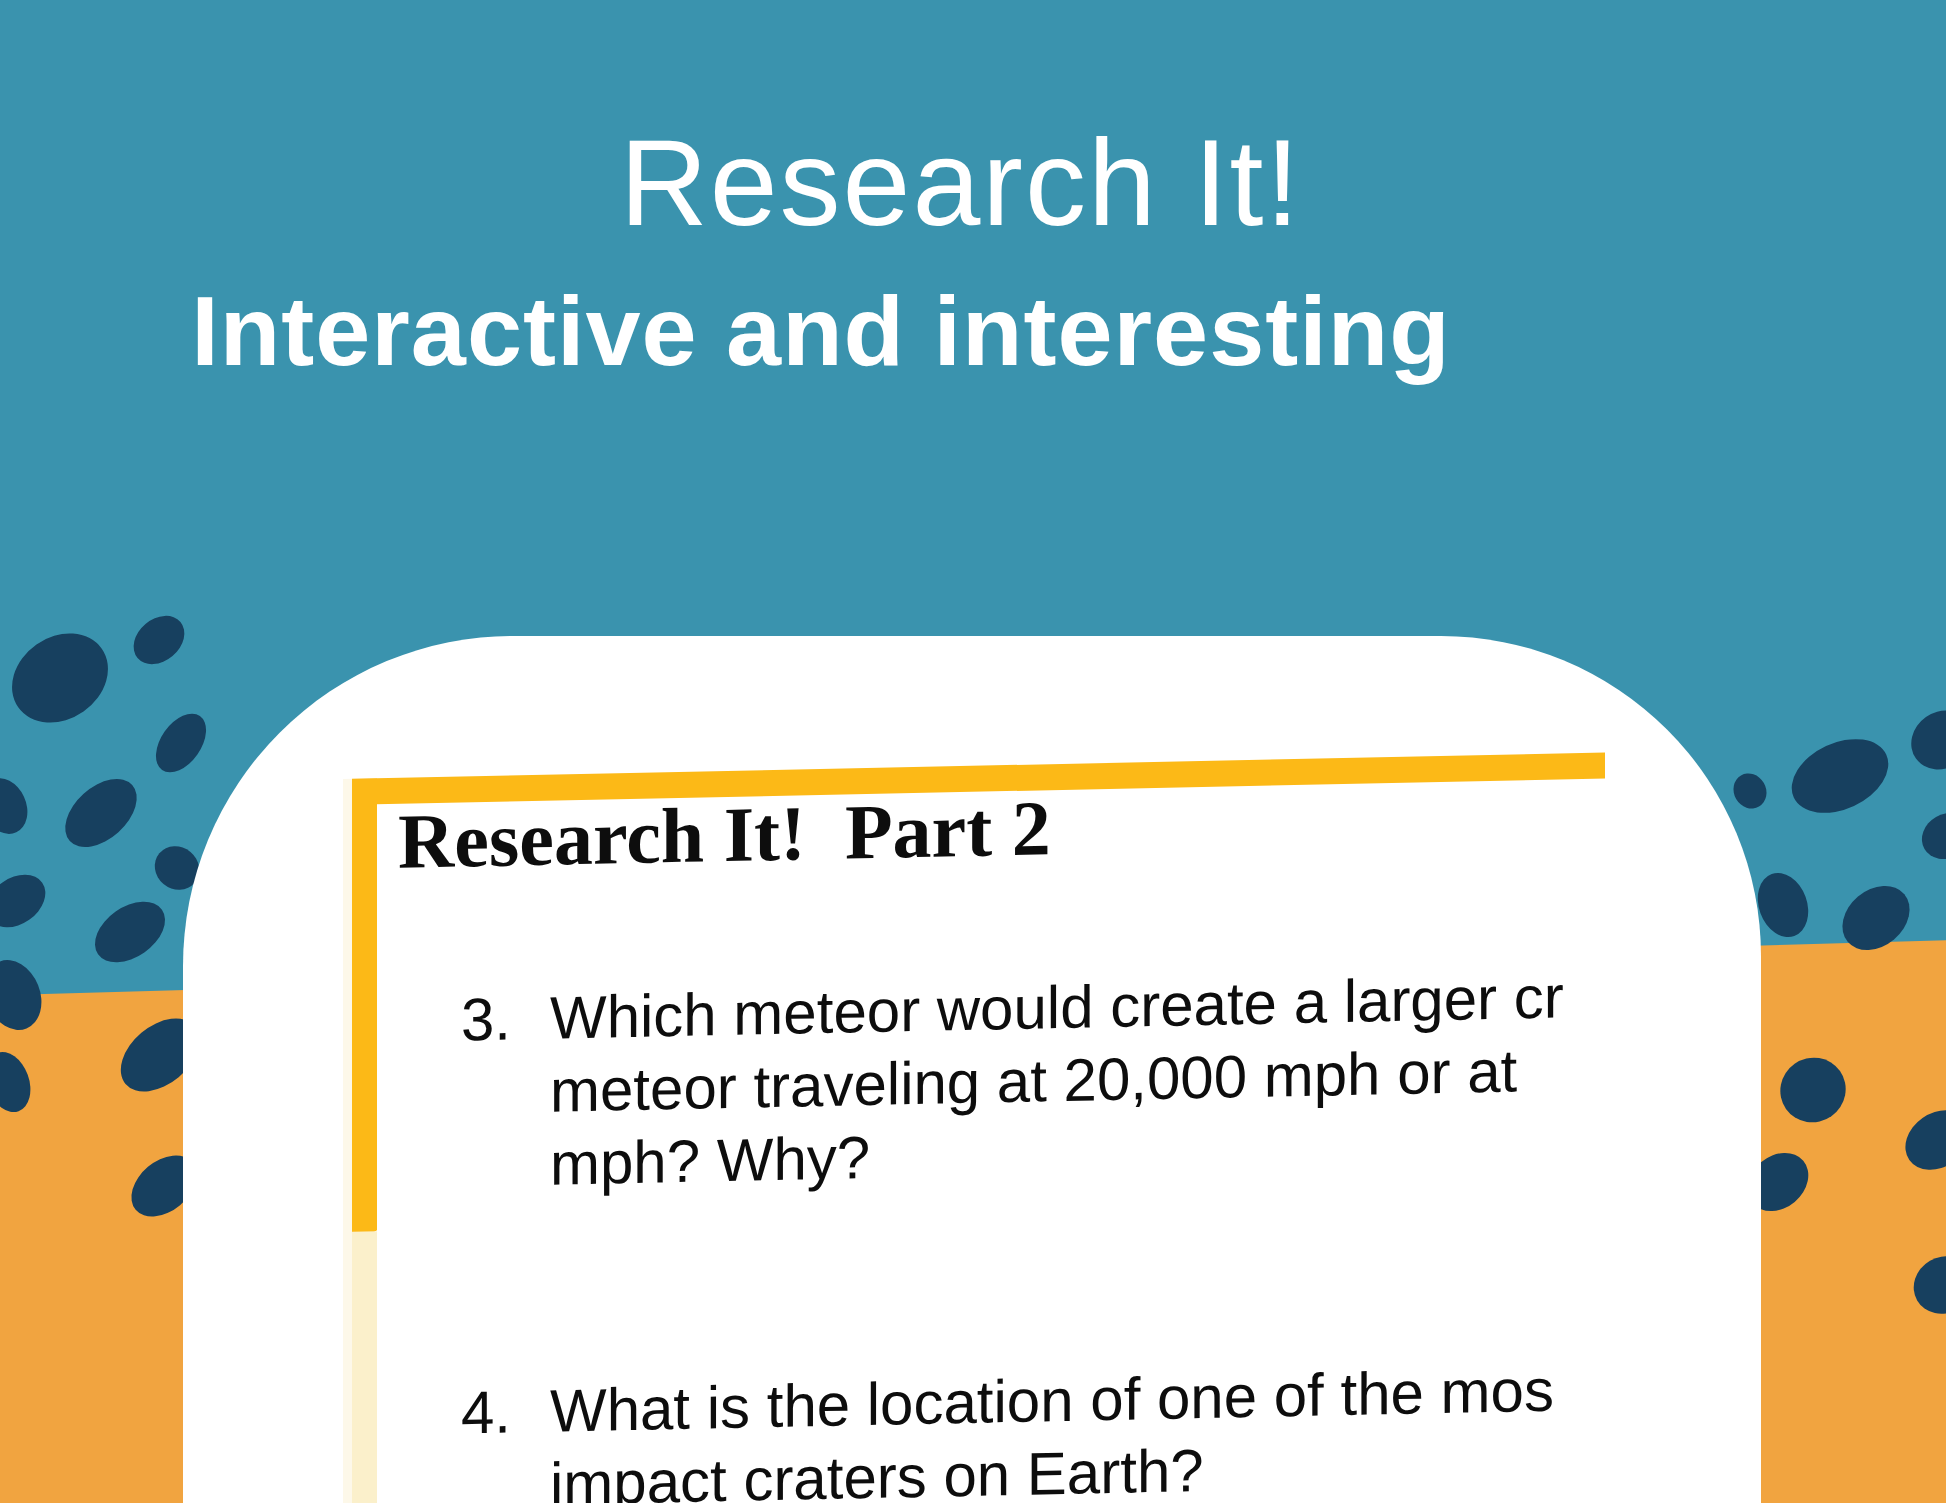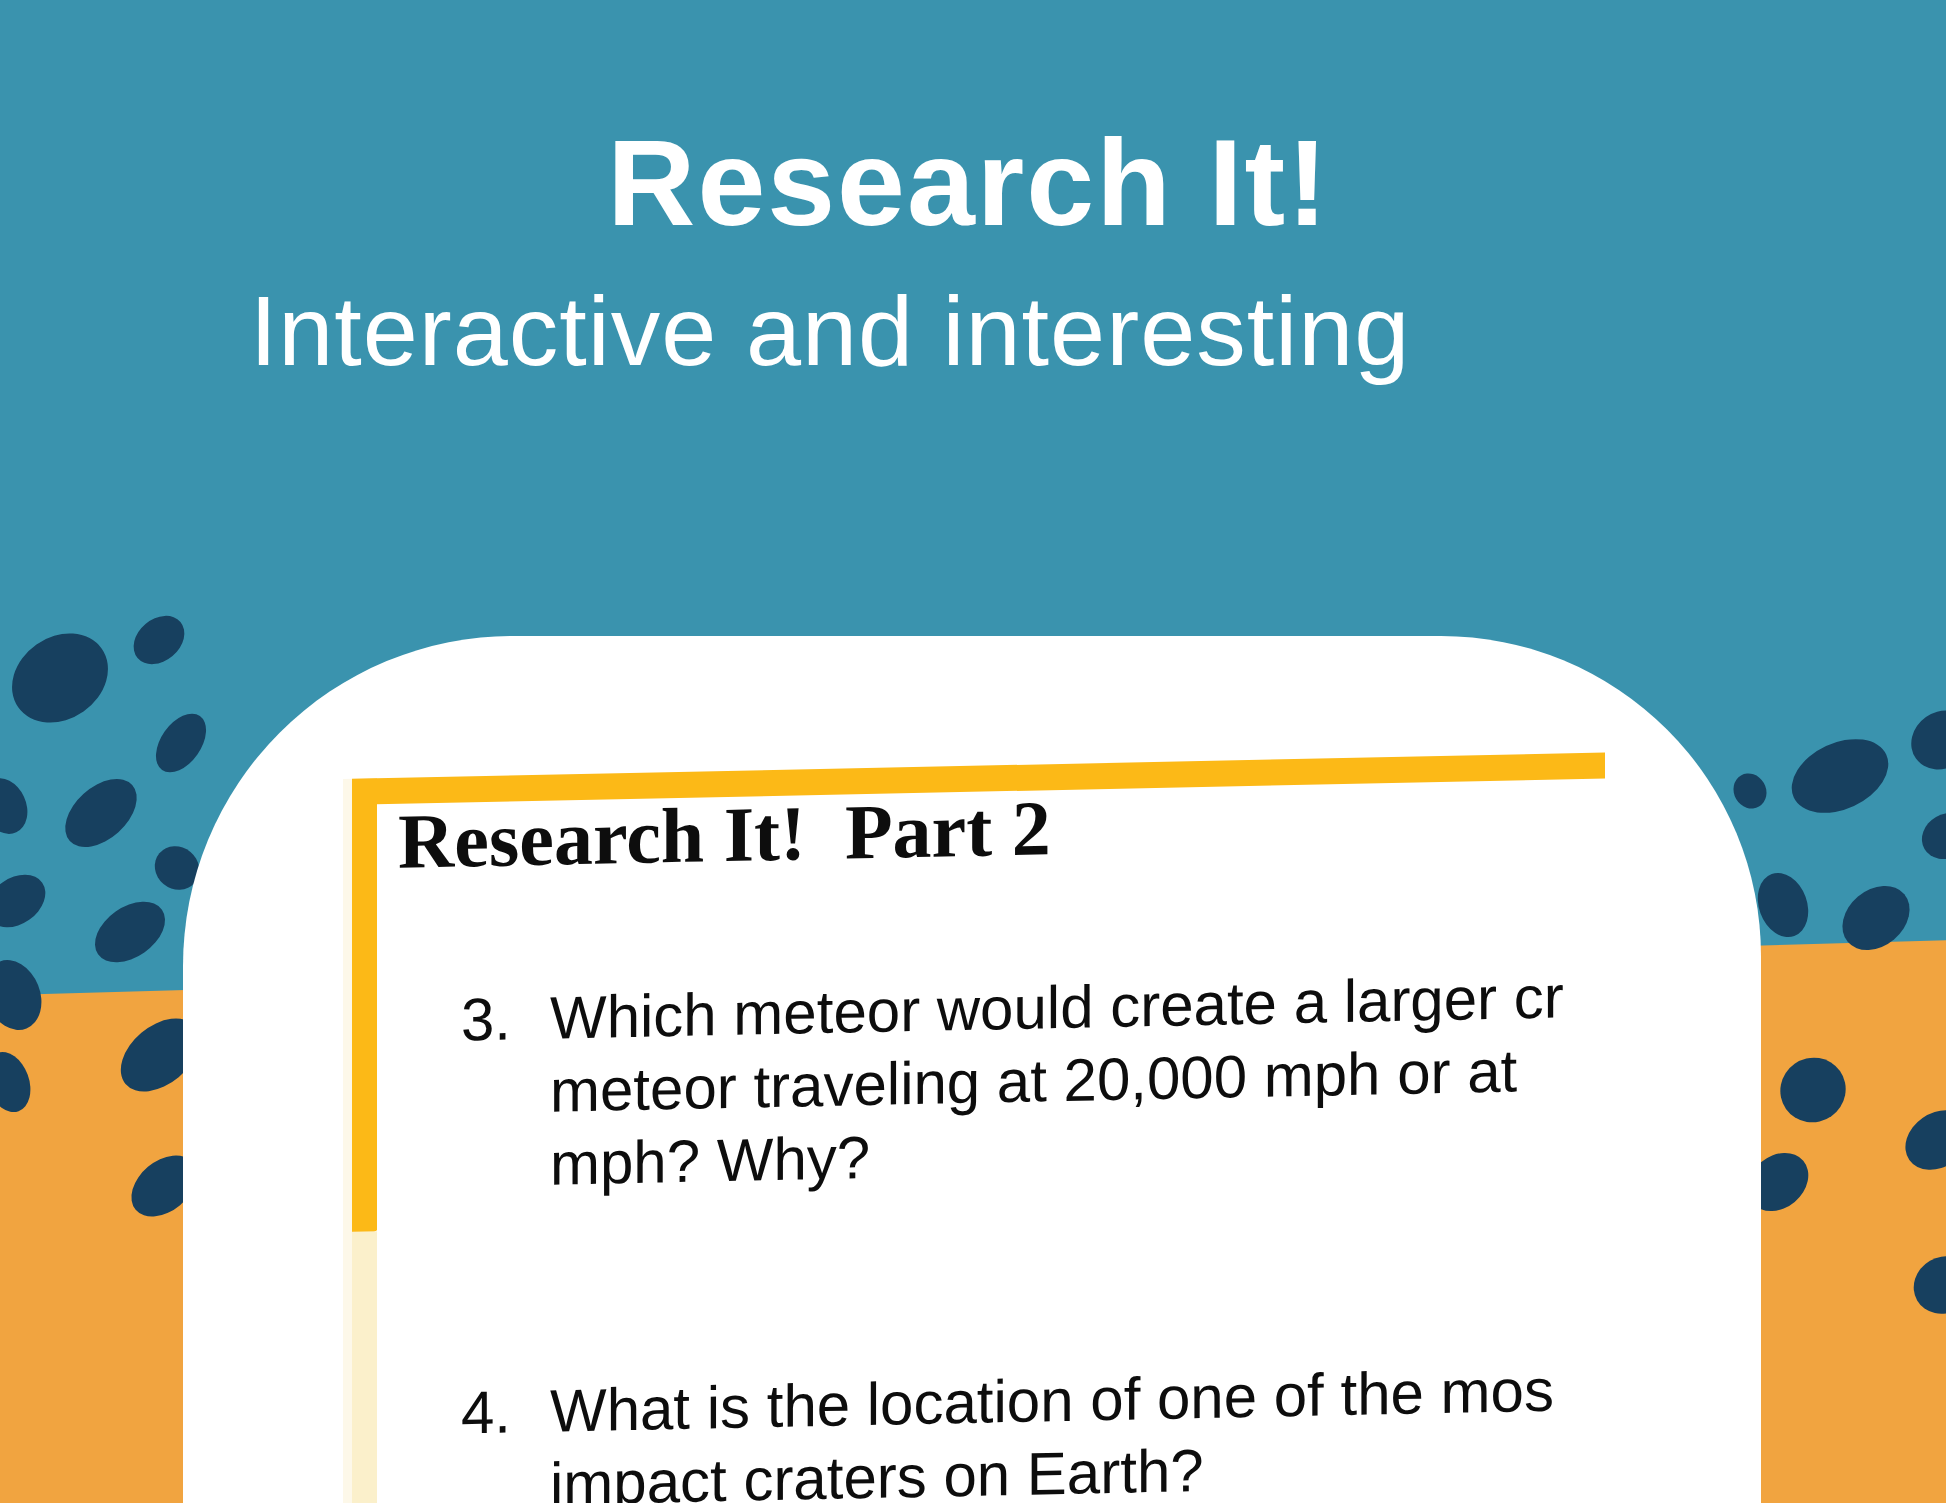--- a/index.html
+++ b/index.html
@@ -30,24 +30,24 @@
   .doc-heading{position:absolute;left:55px;top:64px;font-family:"Liberation Serif",serif;
     font-weight:700;font-size:78px;line-height:1;color:var(--ink);letter-spacing:0px;white-space:pre;}
   .question{position:absolute;left:118px;width:1400px;font-size:60px;line-height:73px;
     color:var(--ink);white-space:nowrap;}
   .q3{top:246px;}
   .q4{top:639px;}
   .qnum{position:absolute;left:0;top:0;}
   .qlines{margin-left:89px;}
   
   .title-block{left:0;top:0;width:1946px;z-index:5;text-align:center;color:var(--titlecol);}
-  .title-main{position:absolute;left:8px;top:110px;width:1921px;
-    font-size:122px;font-weight:700;line-height:1.2;letter-spacing:2px;}
-  .title-sub{position:absolute;left:9px;top:272px;width:1642px;
-    font-size:99px;font-weight:400;line-height:118px;letter-spacing:1px;}
+  .title-main{position:absolute;left:0;top:110px;width:1921px;
+    font-size:122px;font-weight:400;line-height:1.2;letter-spacing:2px;}
+  .title-sub{position:absolute;left:0;top:272px;width:1642px;
+    font-size:99px;font-weight:700;line-height:118px;letter-spacing:1px;}
 </style>
 </head>
 <body style="--teal: #3a93ae; --orange: #f1a440; --navy: #17405f; --gold: #fcb917; --cream: #fbf0cb; --palestrip: #fdf8e9; --paper: #ffffff; --ink: #0d0d0d; --titlecol: #ffffff;">
 
 <div class="layer bg-teal"></div>
 <div class="layer bg-orange"></div>
 
 <div class="layer dots" id="dots">
     <div class="dot" style="left: 131px; top: 619px; width: 56px; height: 42px; transform: rotate(-40deg);"></div>
     <div class="dot" style="left: 9px; top: 637px; width: 102px; height: 82px; transform: rotate(-35deg);"></div>

